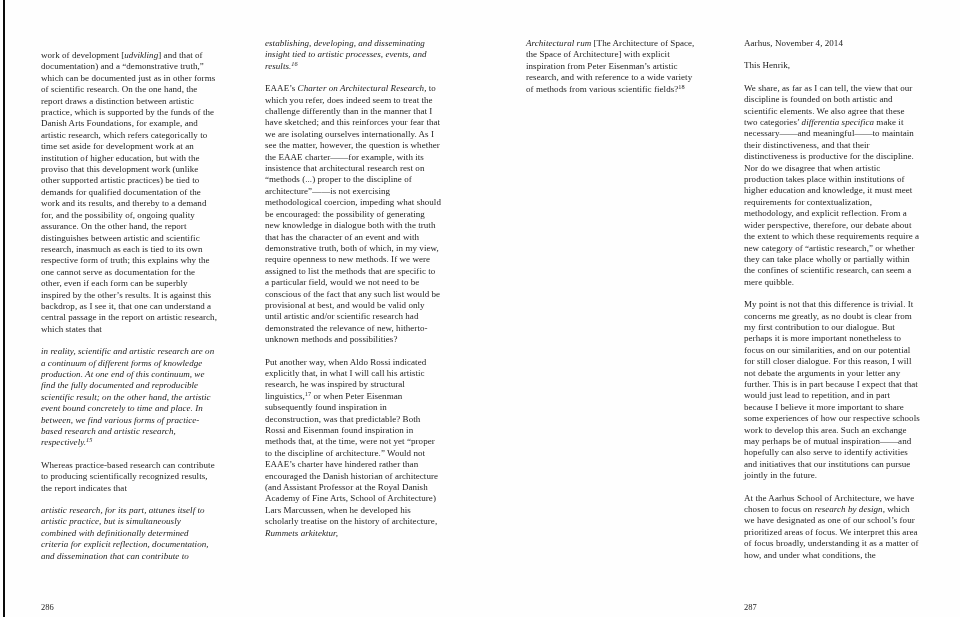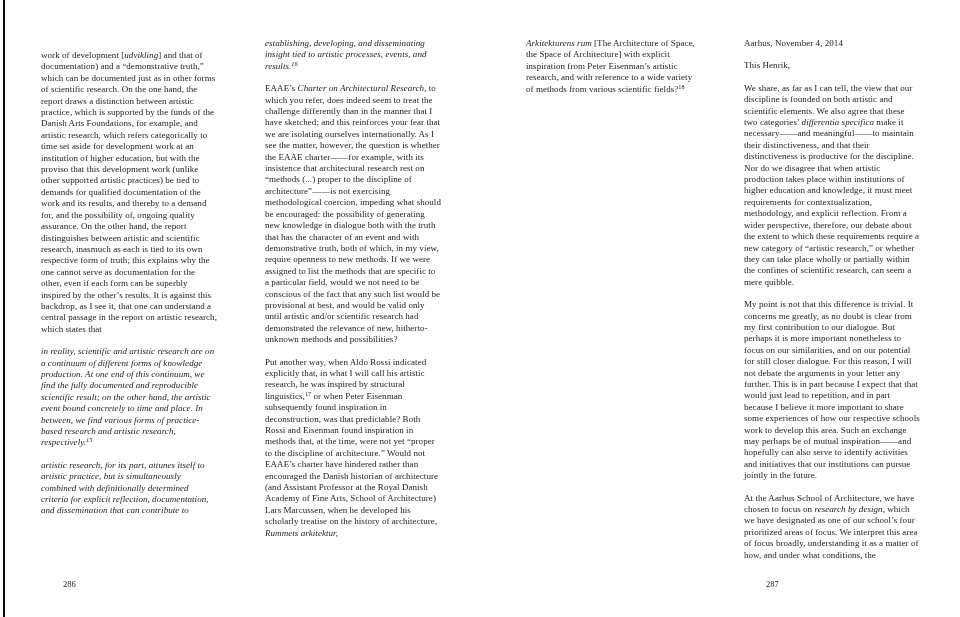--- a/index.html
+++ b/index.html
@@ -46,46 +46,46 @@
   .col p.sig { text-align: right; margin-top: 9px; padding-right: 2px; }
   .it { font-style: italic; }
   .col sup {
     font-size: 6.3px;
     line-height: 0;
     vertical-align: 3px;
     letter-spacing: 0;
   }
   .pagenum {
     position: absolute;
-    top: 579px;
+    top: 602px;
     font-size: 8.5px;
     line-height: 10px;
-    margin-left: 22px;
   }
   #pn-left { left: 41px; }
   #pn-right { left: 744px; width: 176px; }
 </style>
 </head>
 <body>
 
 <div class="spread">
   <div class="edge-line"></div>
 
   <div class="col" id="col1">
       <p><span>work of development [</span><span class="it">udvikling</span><span>] and that of documentation) and a “demonstrative truth,” which can be documented just as in other forms of scientific research. On the one hand, the report draws a distinction between artistic practice, which is supported by the funds of the Danish Arts Foundations, for example, and artistic research, which refers categorically to time set aside for development work at an institution of higher education, but with the proviso that this development work (unlike other supported artistic practices) be tied to demands for qualified documentation of the work and its results, and thereby to a demand for, and the possibility of, ongoing quality assurance. On the other hand, the report distinguishes between artistic and scientific research, inasmuch as each is tied to its own respective form of truth; this explains why the one cannot serve as documentation for the other, even if each form can be superbly inspired by the other’s results. It is against this backdrop, as I see it, that one can understand a central passage in the report on artistic research, which states that</span></p>
       <p class="itb"><span>in reality, scientific and artistic research are on a continuum of different forms of knowledge production. At one end of this continuum, we find the fully documented and reproducible scientific result; on the other hand, the artistic event bound concretely to time and place. In between, we find various forms of practice-based research and artistic research, respectively.</span><sup>15</sup></p>
+      <p><span>Whereas practice-based research can contribute to producing scientifically recognized results, the report indicates that</span></p>
       <p class="itb"><span>artistic research, for its part, attunes itself to artistic practice, but is simultaneously combined with definitionally determined criteria for explicit reflection, documentation, and dissemination that can contribute to</span></p>
     </div>
   <div class="col" id="col2">
       <p class="itb"><span>establishing, developing, and disseminating insight tied to artistic processes, events, and results.</span><sup>16</sup></p>
       <p><span>EAAE’s </span><span class="it">Charter on Architectural Research</span><span>, to which you refer, does indeed seem to treat the challenge differently than in the manner that I have sketched; and this reinforces your fear that we are isolating ourselves internationally. As I see the matter, however, the question is whether the EAAE charter——for example, with its insistence that architectural research rest on “methods (...) proper to the discipline of architecture”——is not exercising methodological coercion, impeding what should be encouraged: the possibility of generating new knowledge in dialogue both with the truth that has the character of an event and with demonstrative truth, both of which, in my view, require openness to new methods. If we were assigned to list the methods that are specific to a particular field, would we not need to be conscious of the fact that any such list would be provisional at best, and would be valid only until artistic and/or scientific research had demonstrated the relevance of new, hitherto-unknown methods and possibilities?</span></p>
       <p><span>Put another way, when Aldo Rossi indicated explicitly that, in what I will call his artistic research, he was inspired by structural linguistics,</span><sup>17</sup><span> or when Peter Eisenman subsequently found inspiration in deconstruction, was that predictable? Both Rossi and Eisenman found inspiration in methods that, at the time, were not yet “proper to the discipline of architecture.” Would not EAAE’s charter have hindered rather than encouraged the Danish historian of architecture (and Assistant Professor at the Royal Danish Academy of Fine Arts, School of Architecture) Lars Marcussen, when he developed his scholarly treatise on the history of architecture, </span><span class="it">Rummets arkitektur,</span></p>
     </div>
   <div class="col" id="col3">
-      <p><span class="it">Arkitekturens rum</span><span> [The Architecture of Space, the Space of Architecture] with explicit inspiration from Peter Eisenman’s artistic research, and with reference to a wide variety of methods from various scientific fields?</span><sup>18</sup></p>
+      <p><span class="it">Architectural rum</span><span> [The Architecture of Space, the Space of Architecture] with explicit inspiration from Peter Eisenman’s artistic research, and with reference to a wide variety of methods from various scientific fields?</span><sup>18</sup></p>
     </div>
   <div class="col" id="col4">
       <p><span>Aarhus, November 4, 2014</span></p>
       <p><span>This Henrik,</span></p>
       <p><span>We share, as far as I can tell, the view that our discipline is founded on both artistic and scientific elements. We also agree that these two categories’ </span><span class="it">differentia specifica</span><span> make it necessary——and meaningful——to maintain their distinctiveness, and that their distinctiveness is productive for the discipline. Nor do we disagree that when artistic production takes place within institutions of higher education and knowledge, it must meet requirements for contextualization, methodology, and explicit reflection. From a wider perspective, therefore, our debate about the extent to which these requirements require a new category of “artistic research,” or whether they can take place wholly or partially within the confines of scientific research, can seem a mere quibble.</span></p>
       <p><span>My point is not that this difference is trivial. It concerns me greatly, as no doubt is clear from my first contribution to our dialogue. But perhaps it is more important nonetheless to focus on our similarities, and on our potential for still closer dialogue. For this reason, I will not debate the arguments in your letter any further. This is in part because I expect that that would just lead to repetition, and in part because I believe it more important to share some experiences of how our respective schools work to develop this area. Such an exchange may perhaps be of mutual inspiration——and hopefully can also serve to identify activities and initiatives that our institutions can pursue jointly in the future.</span></p>
       <p><span>At the Aarhus School of Architecture, we have chosen to focus on </span><span class="it">research by design</span><span>, which we have designated as one of our school’s four prioritized areas of focus. We interpret this area of focus broadly, understanding it as a matter of how, and under what conditions, the</span></p>
     </div>
 
   <div class="pagenum" id="pn-left">286</div>

